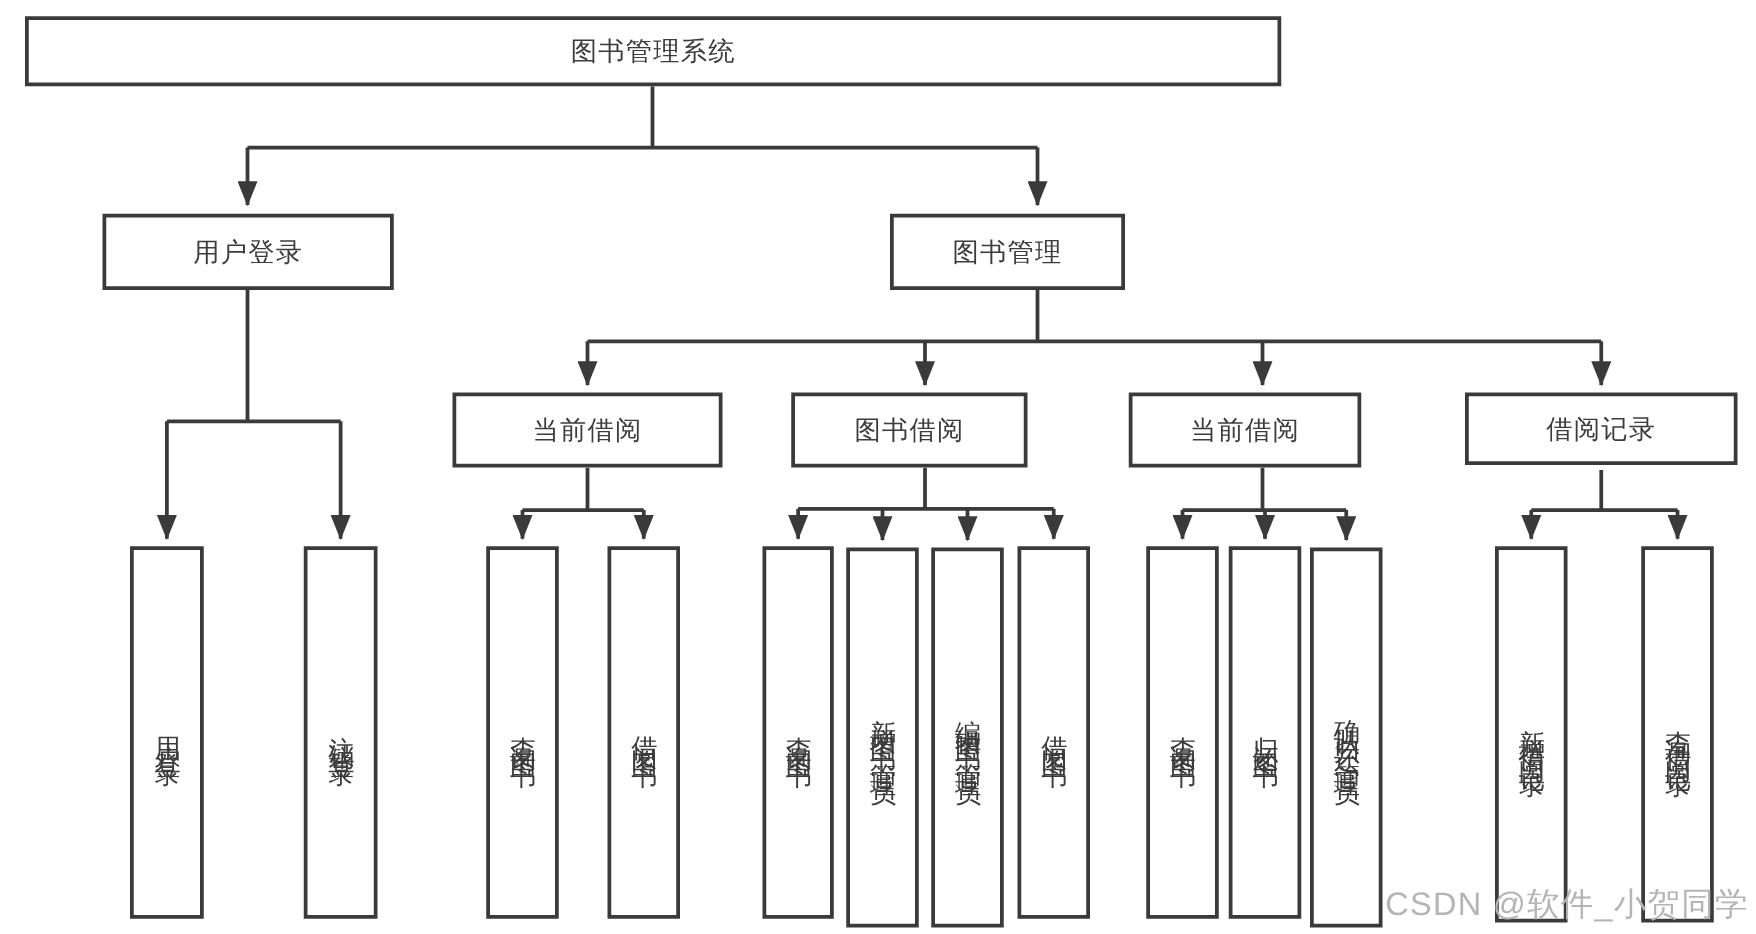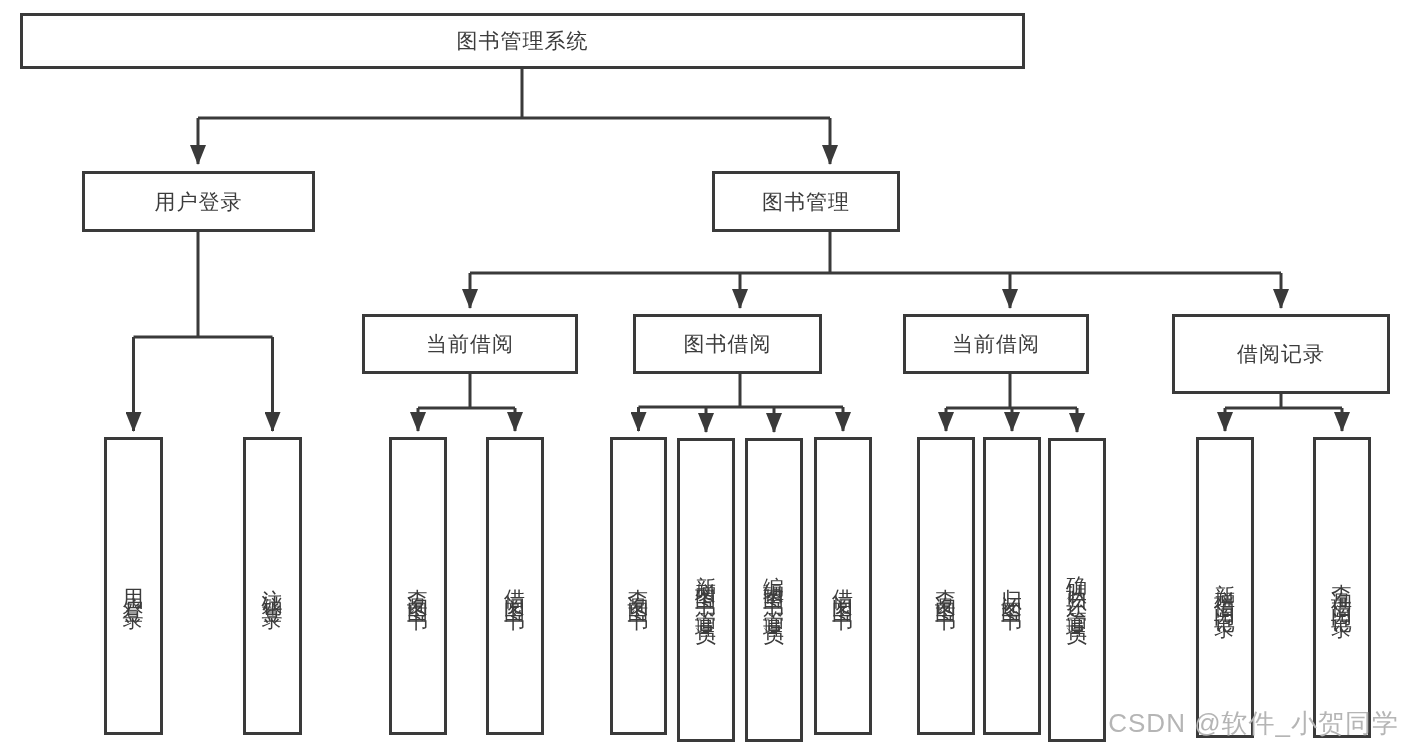--- a/index.html
+++ b/index.html
@@ -107,21 +107,21 @@
 
   <div class="node" style="left:362px;top:314px;width:216px;height:60px">
     <span>当前借阅</span>
   </div>
   <div class="node" style="left:633px;top:314px;width:189px;height:60px">
     <span>图书借阅</span>
   </div>
   <div class="node" style="left:903px;top:314px;width:186px;height:60px">
     <span>当前借阅</span>
   </div>
-  <div class="node" style="left:1172px;top:314px;width:218px;height:80px">
+  <div class="node" style="left:1172px;top:314px;width:218px;height:58px">
     <span>借阅记录</span>
   </div>
 
   <div class="node v" style="left:104px;top:437px;width:59px;height:298px">
     <span>用户登录</span>
   </div>
   <div class="node v" style="left:243px;top:437px;width:59px;height:298px">
     <span>注销登录</span>
   </div>
 

